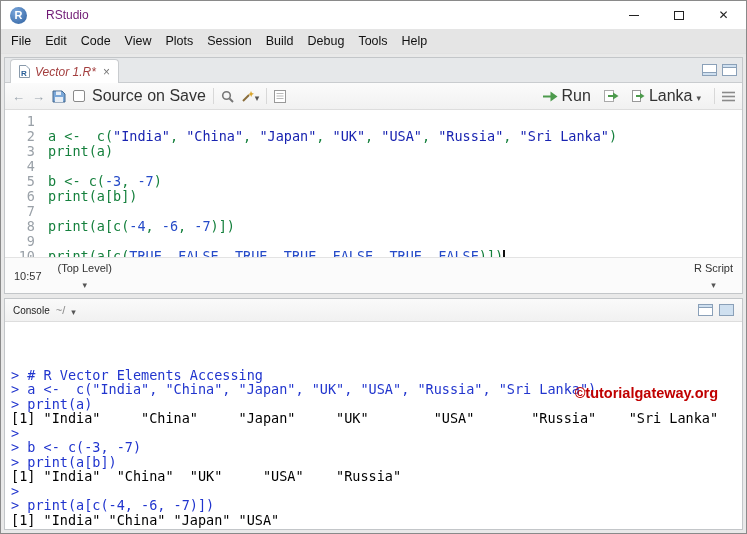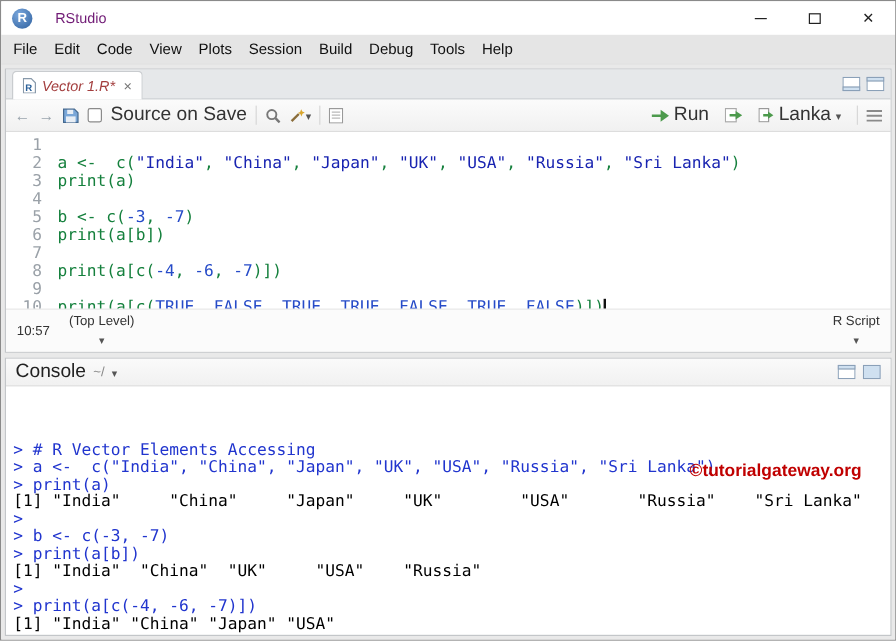--- a/index.html
+++ b/index.html
@@ -63,21 +63,21 @@
   .caret-bar{display:inline-block;width:1.5px;height:13px;background:#111;vertical-align:-2px;}
 
   
   .statusbar{height:36px;border-top:1px solid #e3e3e3;background:#fbfbfb;display:flex;align-items:center;
     padding:0 9px;font-size:11px;color:#333;gap:16px;flex:0 0 auto;}
   .status-group{display:flex;align-items:center;gap:4px;flex-direction:column;}
 
   
   .console-header{height:23px;background:linear-gradient(#fafafa,#f1f1f1);border-bottom:1px solid #ddd;
     display:flex;align-items:center;padding:0 8px;gap:6px;flex:0 0 auto;}
-  .console-title{font-size:16px;color:#222;}
+  .console-title{font-size:10px;color:#222;}
   .console-path{font-size:11px;color:#888;}
   .console-body{flex:1;position:relative;font-family:"DejaVu Sans Mono",monospace;font-size:13.5px;line-height:14.5px;
     padding:2px 0 0 6px;overflow:hidden;white-space:pre;}
   .con-line.input{color:var(--console-input,#2135CE);}
   .con-line.output{color:#000;}
   .watermark{position:absolute;top:64px;right:24px;font-family:"Liberation Sans",sans-serif;
     font-size:14.5px;font-weight:bold;color:var(--watermark,#C00000);}
 </style>
 </head>
 <body>

